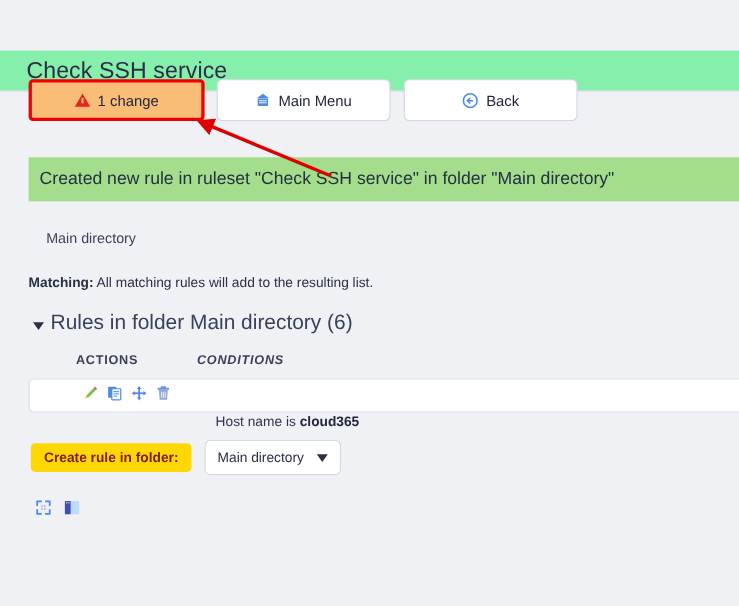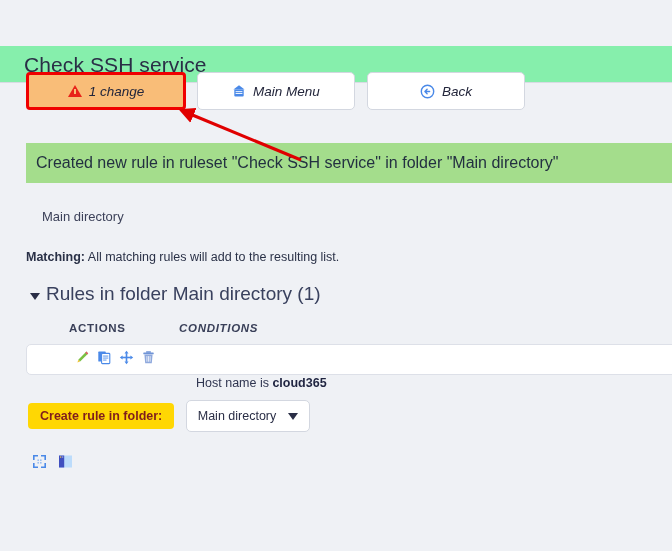--- a/index.html
+++ b/index.html
@@ -62,21 +62,20 @@
     justify-content: center;
     gap: 7px;
     border-radius: 5px;
     font-size: 13.5px;
     color: #23263b;
     background: #ffffff;
     border: 1px solid #d3d7e0;
     cursor: pointer;
     user-select: none;
     white-space: nowrap;
-    font-style: italic;
   }
 
   .btn-changes {
     left: 26px;
     width: 160px;
     background: #f9bd78;
     border: 3px solid #f00000;
     border-radius: 4px;
   }
   .btn-mainmenu {
@@ -338,21 +337,21 @@
   <div class="banner">
     <div class="banner-text">Created new rule in ruleset "Check SSH service" in folder "Main directory"</div>
   </div>
 
   <div class="folderpath">Main directory</div>
 
   <div class="matching"><b>Matching:</b><span> All matching rules will add to the resulting list.</span></div>
 
   <div class="section-head">
     <span class="caret-down"></span>
-    <span class="section-title">Rules in folder Main directory (1)</span>
+    <span class="section-title">Rules in folder Main directory (6)</span>
   </div>
 
   <div class="table-head">
     <div class="th th-actions">ACTIONS</div>
     <div class="th th-conditions">CONDITIONS</div>
   </div>
 
   <div class="rule-row">
     <div class="rule-actions">
 

